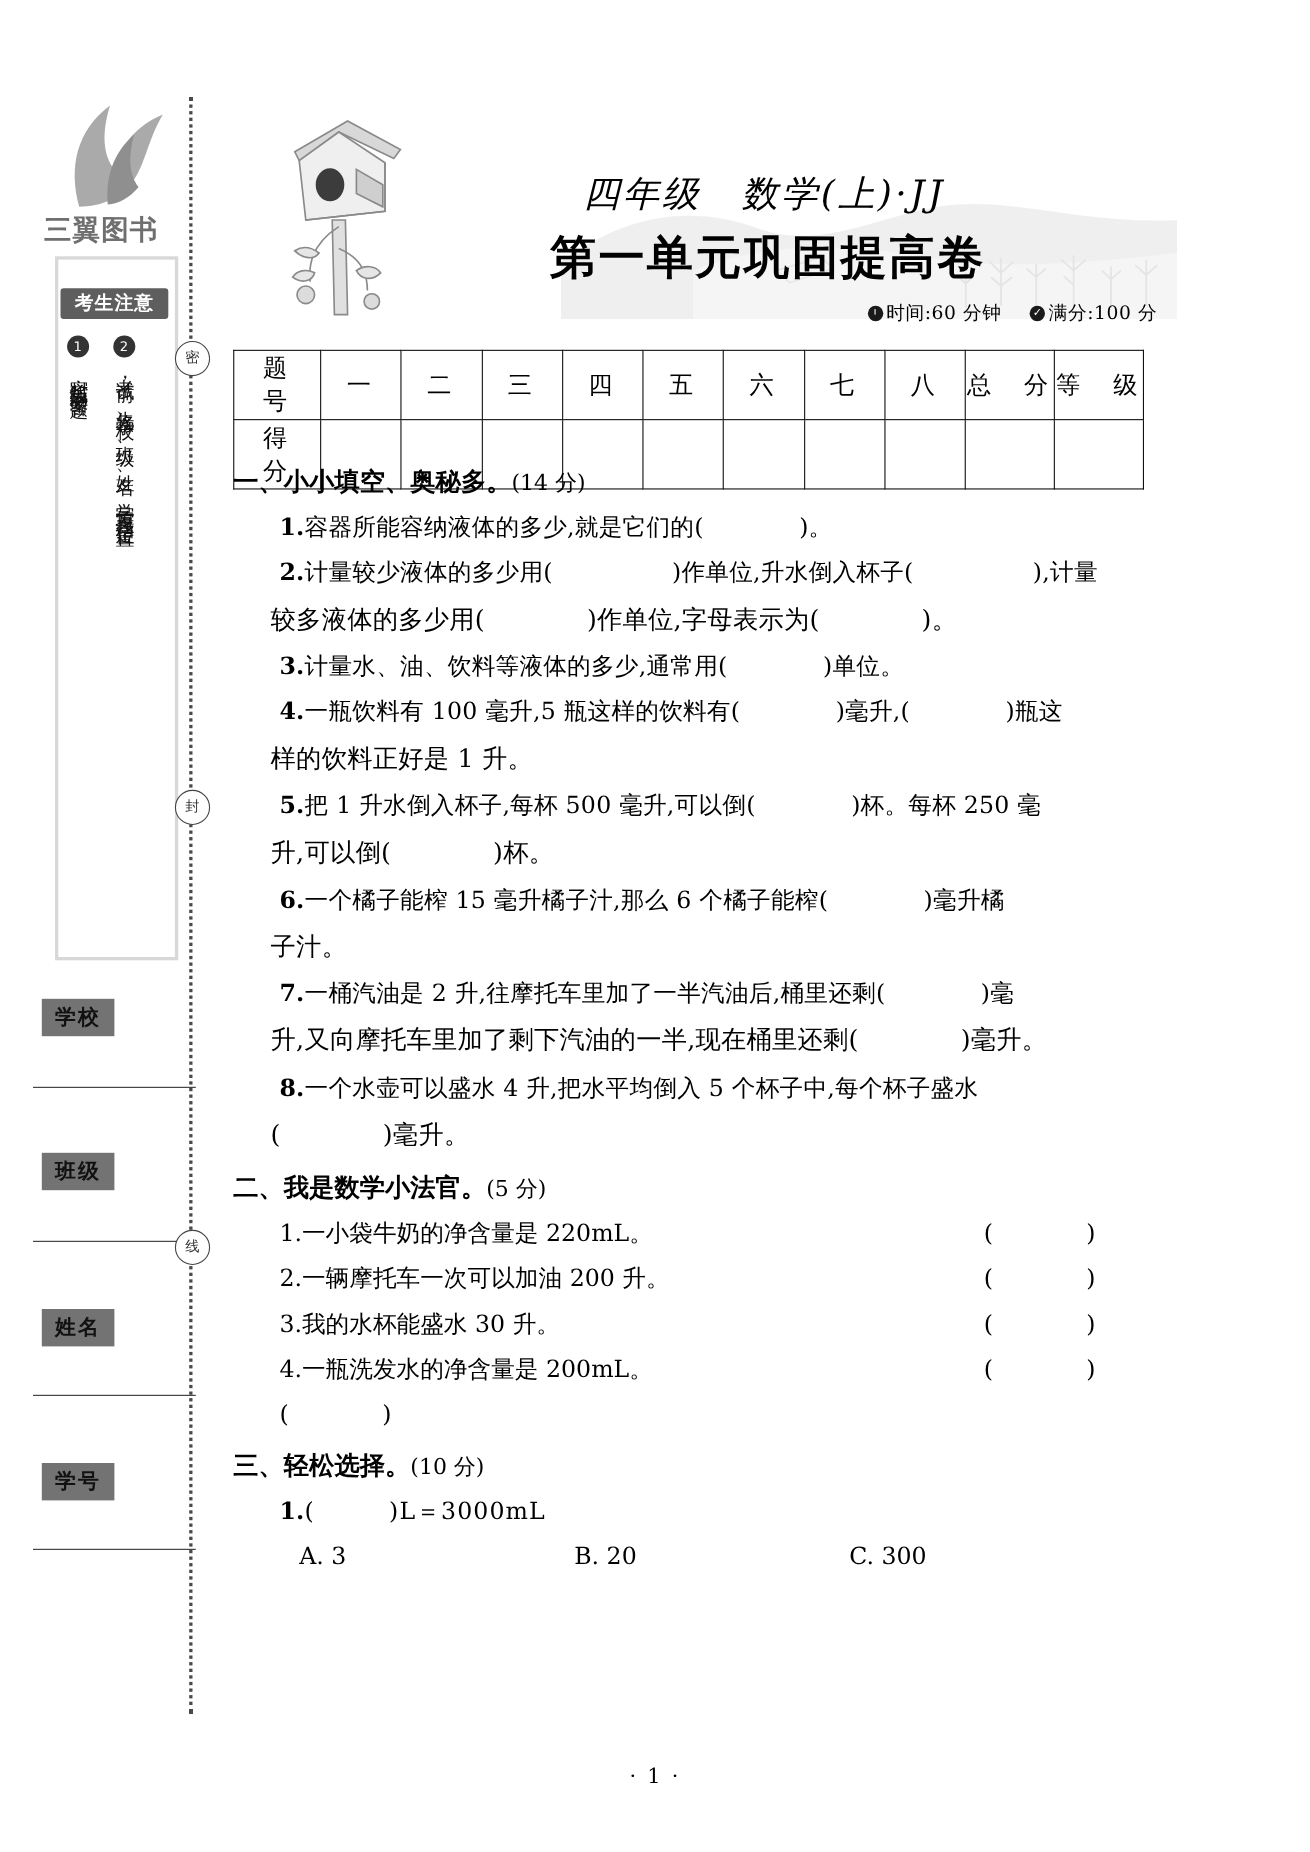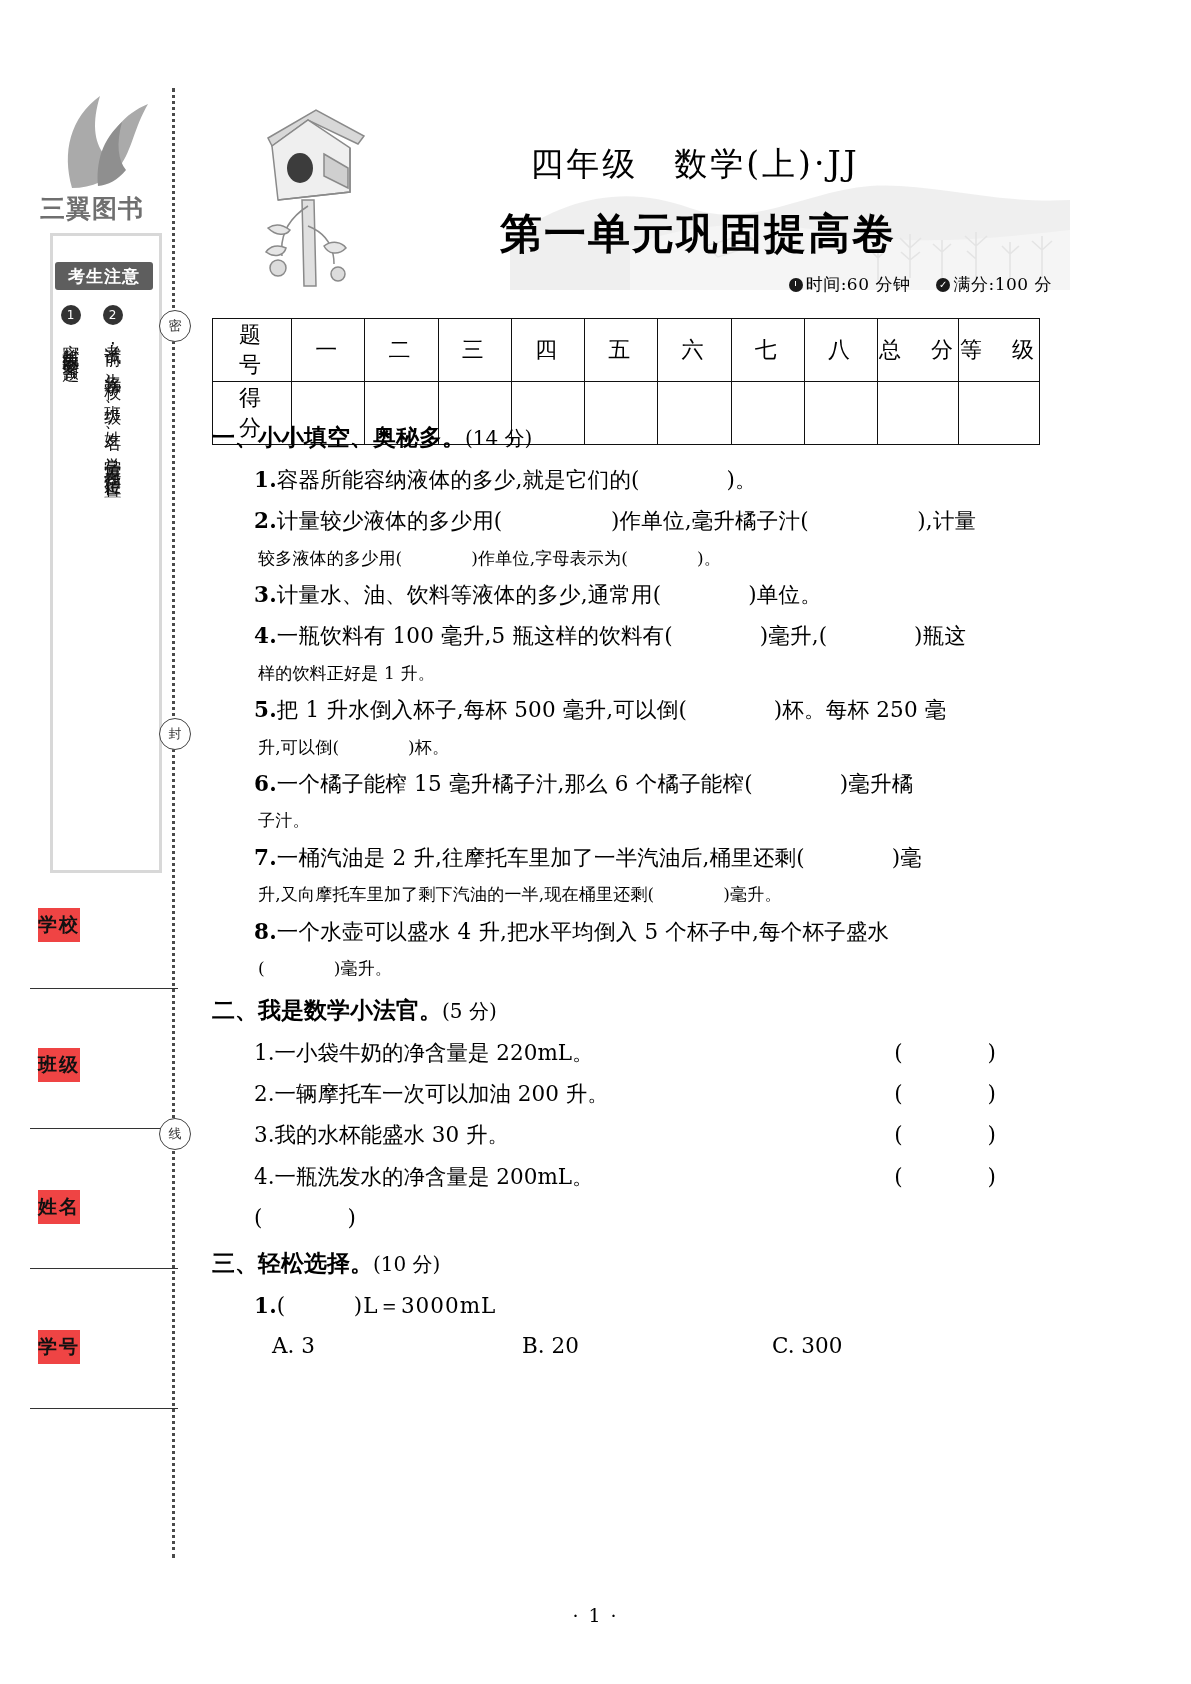--- a/index.html
+++ b/index.html
@@ -47,23 +47,23 @@
   .notice-1{left:60px;top:305px;height:250px;}
   .notice-2{left:102px;top:305px;height:555px;}
   .num-badge{
     width:20px;height:20px;border-radius:50%;background:#333;color:#fff;
     font-size:12px;line-height:20px;text-align:center;margin-bottom:6px;
     font-family:"DejaVu Sans","Liberation Sans",sans-serif;
   }
 
   .field{position:absolute;left:38px;width:140px;}
   .field-label{
-    display:inline-block;background:#ef4444;color:#111;
-    font-family:"DejaVu Sans","Liberation Sans",sans-serif;
-    font-weight:bold;font-size:19px;padding:4px 0;letter-spacing:2px;
+    display:inline-block;background:#737373;color:#111;
+    font-family:"DejaVu Sans","Liberation Sans",sans-serif;
+    font-weight:bold;font-size:19px;padding:4px 12px;letter-spacing:2px;
   }
   .field-line{
     position:absolute;left:30px;width:148px;border-bottom:1.6px solid #333;
   }
 
   
   .seal-line{
     position:absolute;left:172px;top:88px;height:1470px;
     border-left:3px dotted #4a4a4a;
   }
@@ -74,22 +74,22 @@
     line-height:30px;text-align:center;color:#333;
   }
 
   
   .header{position:absolute;left:210px;top:88px;width:860px;height:215px;}
   .mountain-bg{
     position:absolute;left:300px;top:72px;width:560px;height:130px;opacity:.55;
   }
   .birdhouse{position:absolute;left:28px;top:8px;width:150px;height:200px;}
   .title-line1{
-    position:absolute;left:250px;top:54px;width:470px;text-align:center;
-    font-size:33px;letter-spacing:3px;font-family:"DejaVu Serif","Liberation Serif",serif;
+    position:absolute;left:250px;top:66px;width:470px;text-align:center;
+    font-size:33px;letter-spacing:3px;font-family:"DejaVu Serif","Liberation Serif",serif;font-style:italic;
   }
   .title-line2{
     position:absolute;left:238px;top:118px;width:500px;text-align:center;
     font-family:"DejaVu Sans","Liberation Sans",sans-serif;
     font-weight:bold;font-size:42px;letter-spacing:2px;
   }
   .meta-line{
     position:absolute;right:18px;top:185px;
     font-size:17px;letter-spacing:.5px;white-space:nowrap;
   }
@@ -129,21 +129,21 @@
   }
   .sec-head .pts{
     font-family:"DejaVu Serif","Liberation Serif",serif;
     font-weight:normal;font-size:20px;
   }
   .q{
     font-size:21.5px;line-height:1.92;margin-left:42px;
     text-indent:0;position:relative;letter-spacing:.2px;
   }
   .q .qn{font-family:"DejaVu Serif","Liberation Serif",serif;font-weight:bold;}
-  .q-cont{margin-left:46px;font-size:17px;line-height:1.92;letter-spacing:.2px;}
+  .q-cont{margin-left:34px;font-size:23px;line-height:1.92;letter-spacing:.2px;}
   .tf-row{
     display:flex;justify-content:space-between;align-items:baseline;
     margin-left:42px;font-size:21.5px;line-height:1.92;gap:32px;
   }
   .tf-row .mark{letter-spacing:14px;padding-right:40px;}
   .opts{
     display:flex;margin-left:60px;font-size:21.5px;line-height:1.9;
   }
   .opts span{width:250px;}
   .blank-paren{letter-spacing:1px;}
@@ -283,21 +283,21 @@
 
     <div class="sec-head">
       <span>一、小小填空、奥秘多。</span><span class="pts">(14 分)</span>
     </div>
 
     <div class="q">
       <span class="qn">1.</span><span>容器所能容纳液体的多少,就是它们的(　　　　)。</span>
     </div>
 
     <div class="q">
-      <span class="qn">2.</span><span>计量较少液体的多少用(　　　　　)作单位,毫升橘子汁(　　　　　),计量</span>
+      <span class="qn">2.</span><span>计量较少液体的多少用(　　　　　)作单位,升水倒入杯子(　　　　　),计量</span>
     </div>
     <div class="q-cont">较多液体的多少用(　　　　)作单位,字母表示为(　　　　)。</div>
 
     <div class="q">
       <span class="qn">3.</span><span>计量水、油、饮料等液体的多少,通常用(　　　　)单位。</span>
     </div>
 
     <div class="q">
       <span class="qn">4.</span><span>一瓶饮料有 100 毫升,5 瓶这样的饮料有(　　　　)毫升,(　　　　)瓶这</span>
     </div>

